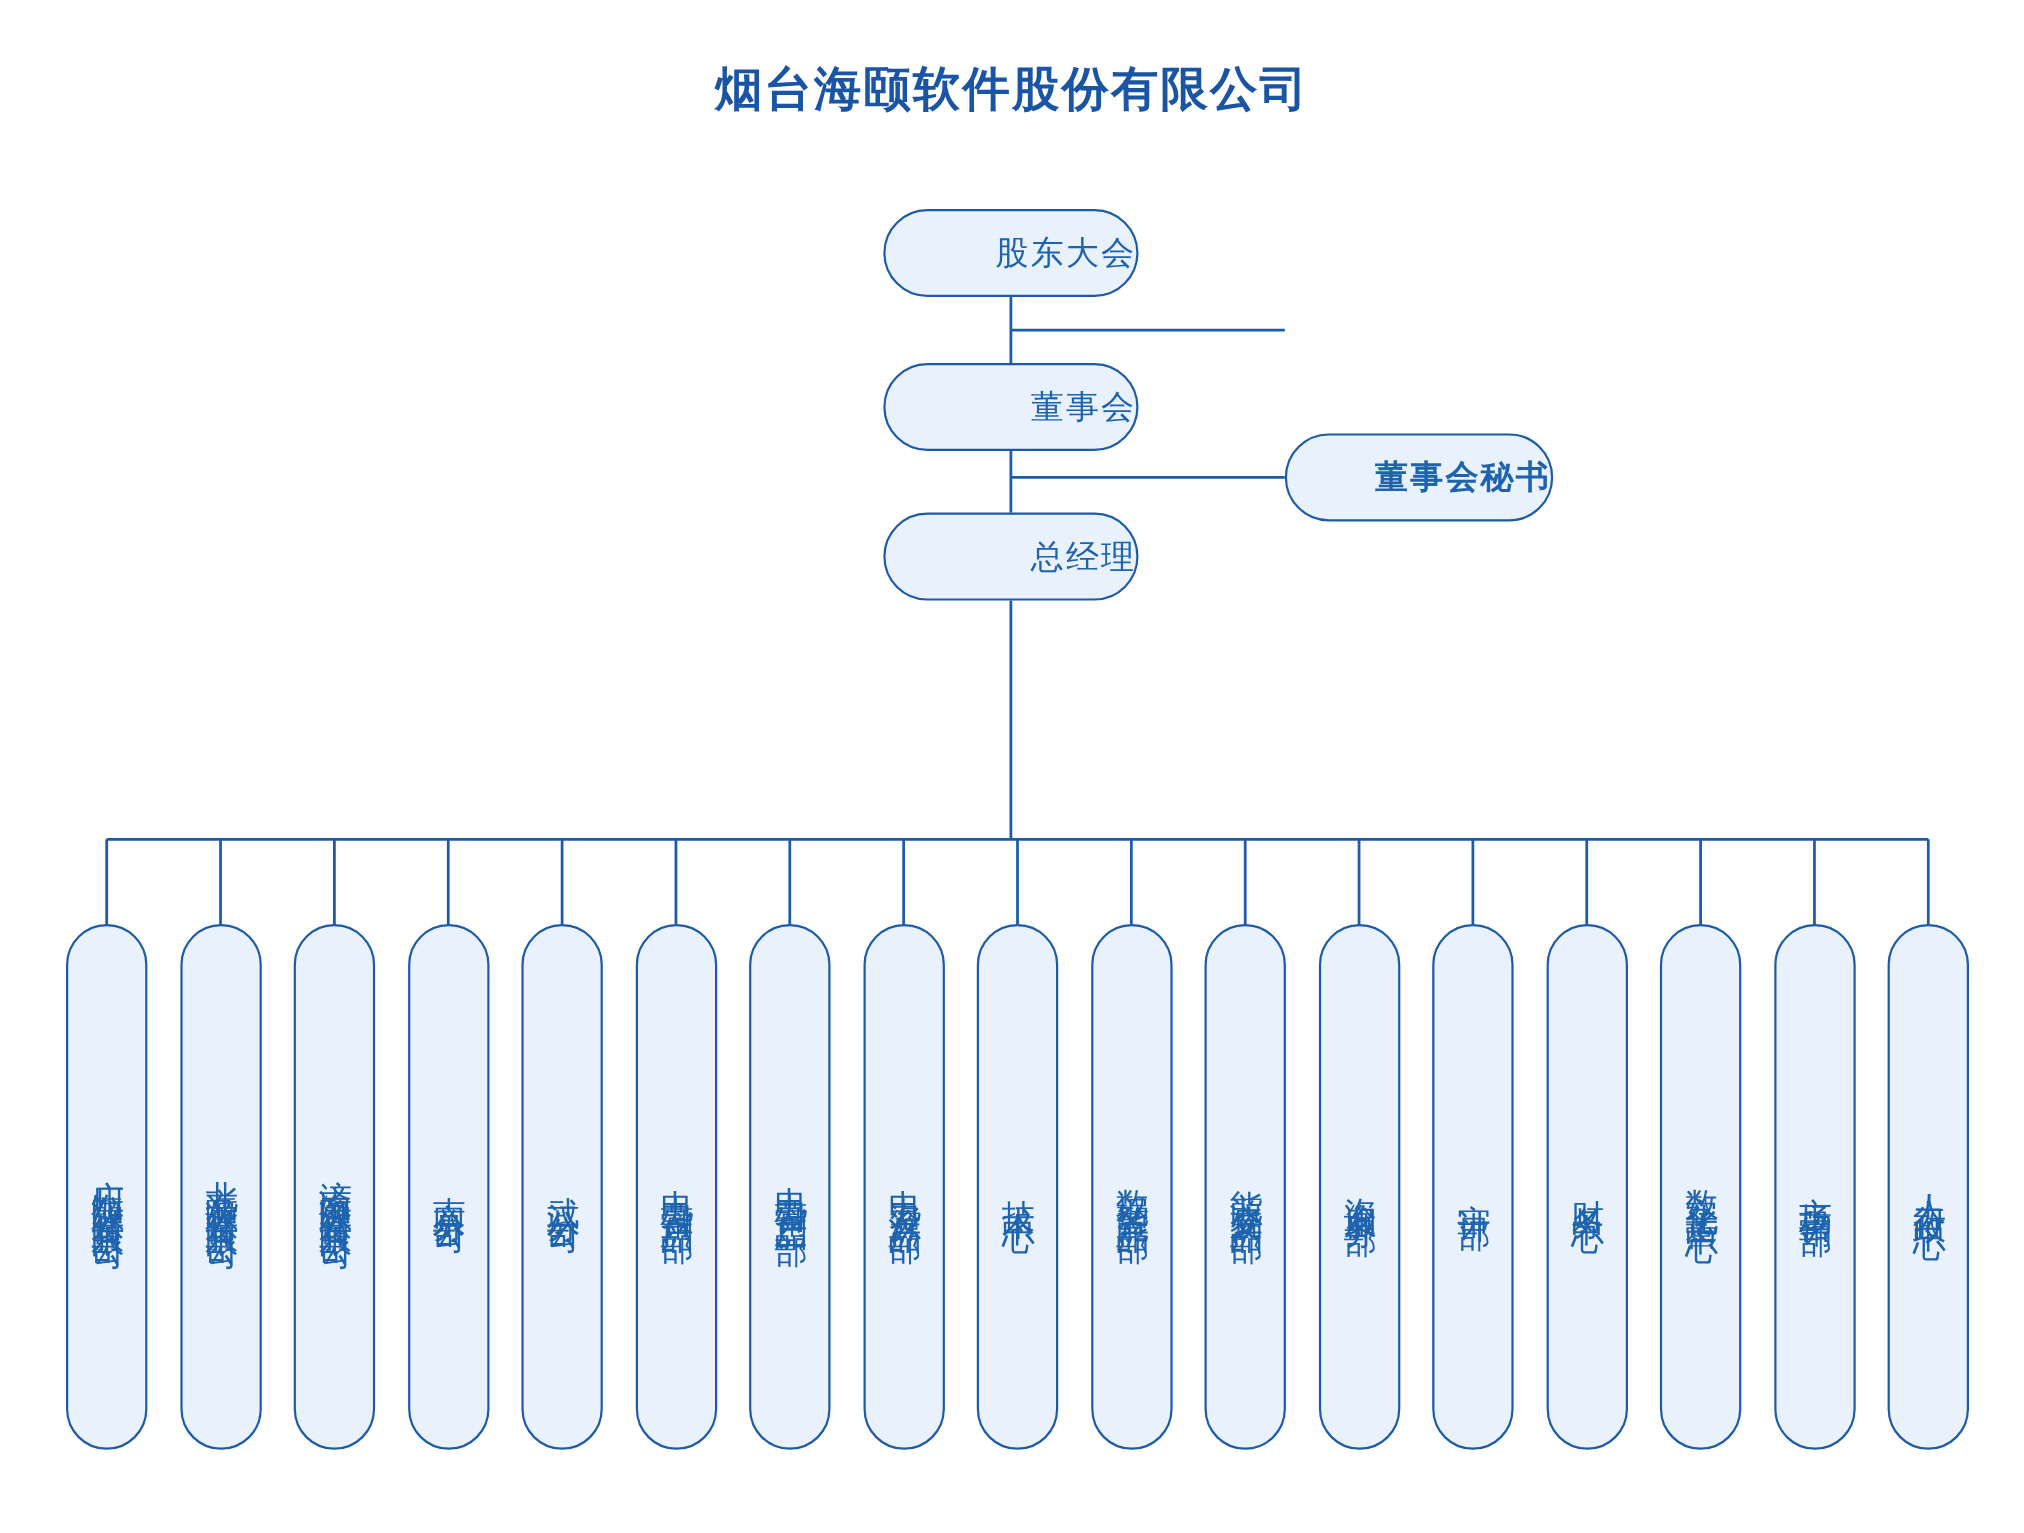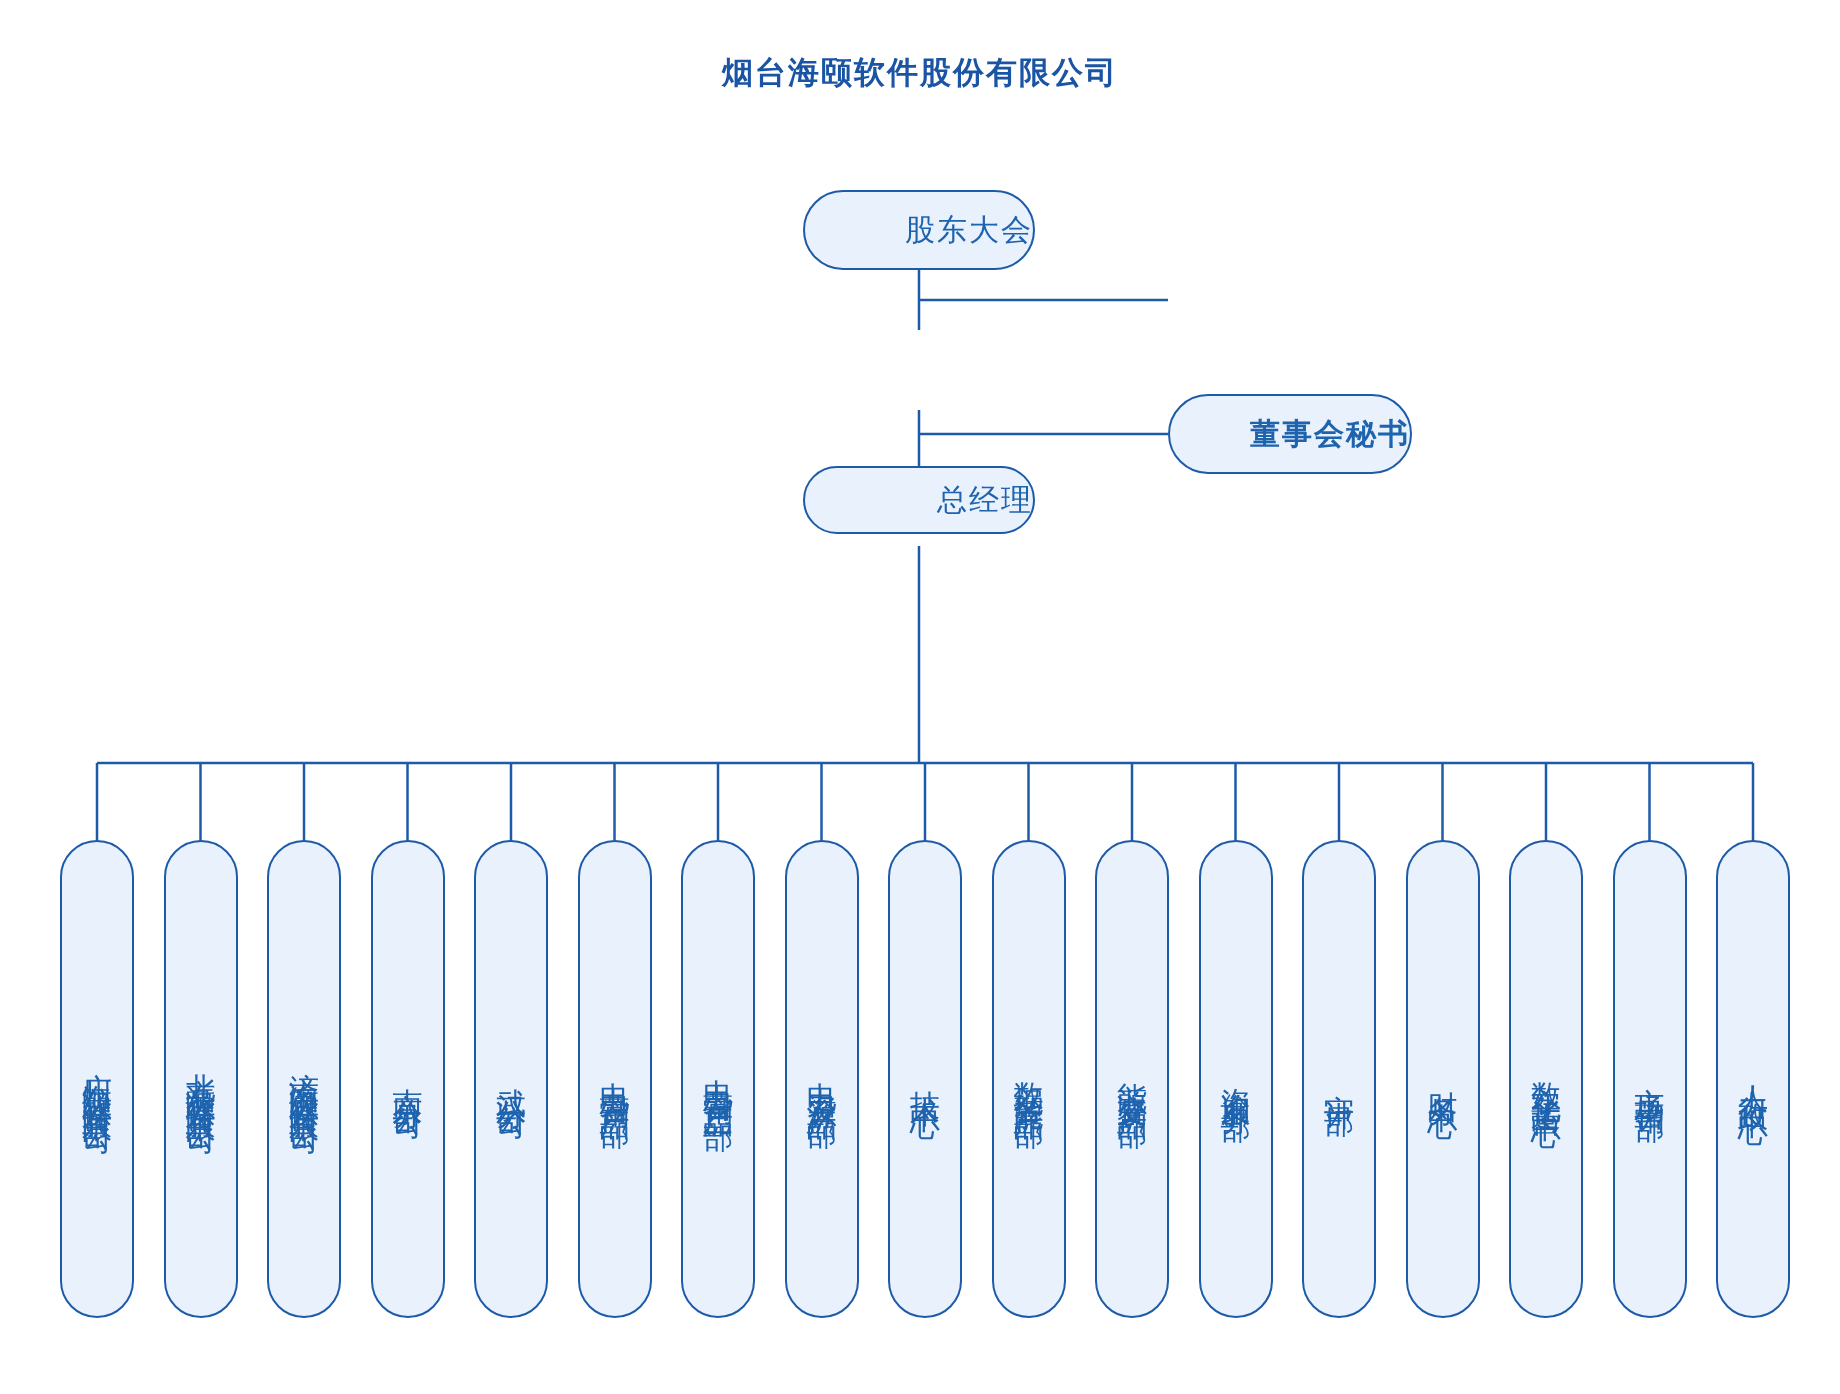--- a/index.html
+++ b/index.html
@@ -16,21 +16,21 @@
     width:1840px;
     height:1394px;
     background:#ffffff;
     overflow:hidden;
   }
   .chart-title{
     position:absolute;
     left:0; right:0;
     top:52px;
     text-align:center;
-    font-size:31px;
+    font-size:43px;
     font-weight:bold;
     letter-spacing:2px;
     color:var(--title-text);
   }
   .connector-svg{
     position:absolute;
     left:0; top:0;
     width:1840px; height:1394px;
     pointer-events:none;
   }
@@ -46,21 +46,21 @@
     border-radius:40px;
     display:flex;
     align-items:center;
     justify-content:flex-end;
     font-size:30px;
     letter-spacing:2px;
     color:var(--node-text);
   }
   .node-shareholders{left:803px; top:190px; width:232px; height:80px;}
   .node-board      {left:803px; top:330px; width:232px; height:80px;}
-  .node-gm         {left:803px; top:466px; width:232px; height:68px;font-family:Liberation Mono, monospace;}
+  .node-gm         {left:803px; top:466px; width:232px; height:80px;font-family:Liberation Mono, monospace;}
   .node-supervisory{left:1168px; top:260px; width:244px; height:80px;}
   .node-secretary  {left:1168px; top:394px; width:244px; height:80px;font-weight:bold;}
   .dept-row{
     position:absolute;
     left:0; top:0;
     width:1840px; height:1394px;
   }
   .dept-pill{
     position:absolute;
     top:840px;
@@ -123,20 +123,23 @@
         <line x1="1649.5" y1="763" x2="1649.5" y2="841"></line>
         <line x1="1753" y1="763" x2="1753" y2="841"></line>
       </g>
   </svg>
 
   <div class="org-node node-shareholders">
     <span>股东大会</span>
   </div>
 
 
+  <div class="org-node node-board">
+    <span>董事会</span>
+  </div>
 
   <div class="org-node node-secretary">
     <span>董事会秘书</span>
   </div>
 
   <div class="org-node node-gm">
     <span>总经理</span>
   </div>
 
   <div class="dept-row">

